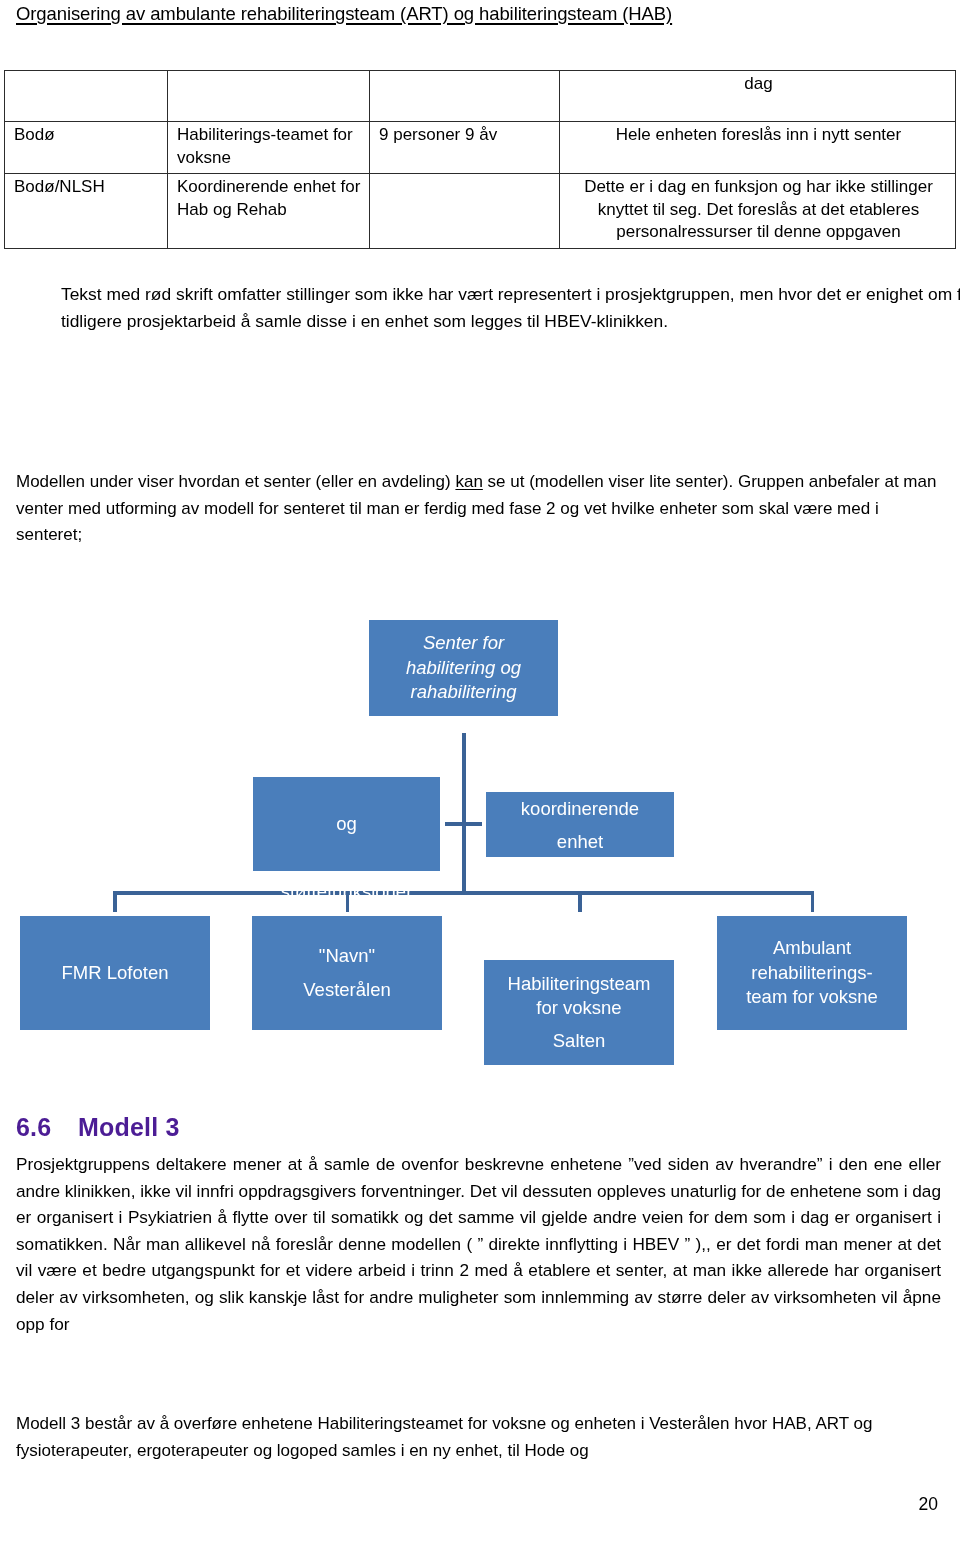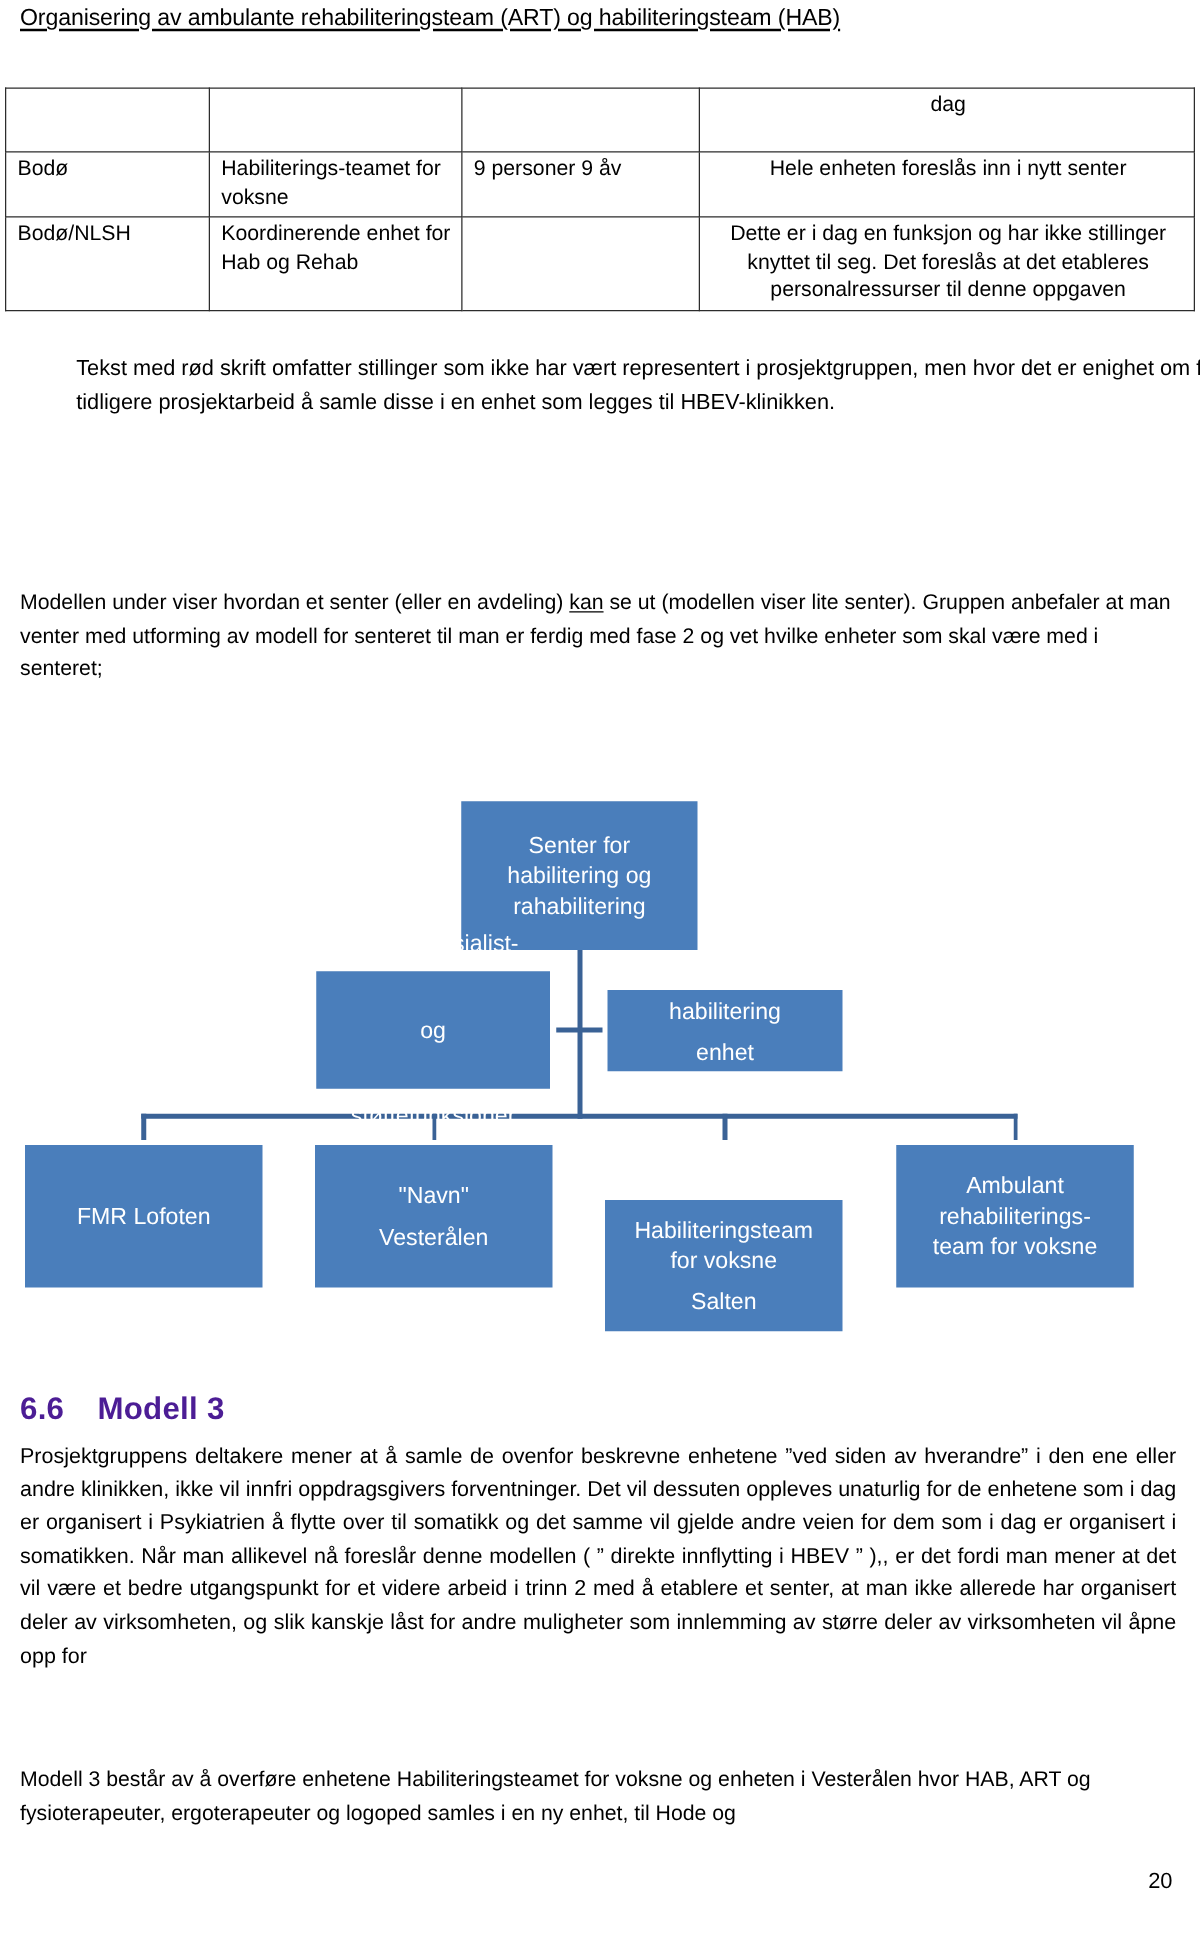--- a/index.html
+++ b/index.html
@@ -82,34 +82,34 @@
 
   <div class="diagram">
     <div class="dline" style="left:462px;top:733px;width:3.5px;height:162px;"></div>
     <div class="dline" style="left:445px;top:822px;width:37px;height:4px;"></div>
     <div class="dline" style="left:113px;top:891px;width:701px;height:3.5px;"></div>
     <div class="dline" style="left:113px;top:891px;width:3.5px;height:21px;"></div>
     <div class="dline" style="left:345.5px;top:891px;width:3.5px;height:21px;"></div>
     <div class="dline" style="left:578px;top:891px;width:3.5px;height:21px;"></div>
     <div class="dline" style="left:810.5px;top:891px;width:3.5px;height:21px;"></div>
 
-    <div class="dbox" style="left:369px;top:641px;width:189px;height:119px;">
+    <div class="dbox" style="left:369px;top:620px;width:189px;height:96px;font-style:italic;">
       <div>Senter for</div>
       <div>habilitering og</div>
       <div>rahabilitering</div>
     </div>
 
     <div class="dbox" style="left:253px;top:777px;width:187px;height:94px;gap:44px;">
       <div>Felles spesialist-</div>
       <div>og</div>
       <div>støttefunksjoner</div>
     </div>
 
     <div class="dbox" style="left:486px;top:792px;width:188px;height:65px;line-height:33px;">
-      <div>habilitering</div>
+      <div>koordinerende</div>
       <div>enhet</div>
     </div>
 
     <div class="dbox" style="left:20px;top:916px;width:190px;height:114px;">
       <div>FMR Lofoten</div>
     </div>
 
     <div class="dbox" style="left:252px;top:916px;width:190px;height:114px;line-height:34px;">
       <div>"Navn"</div>
       <div>Vesterålen</div>

